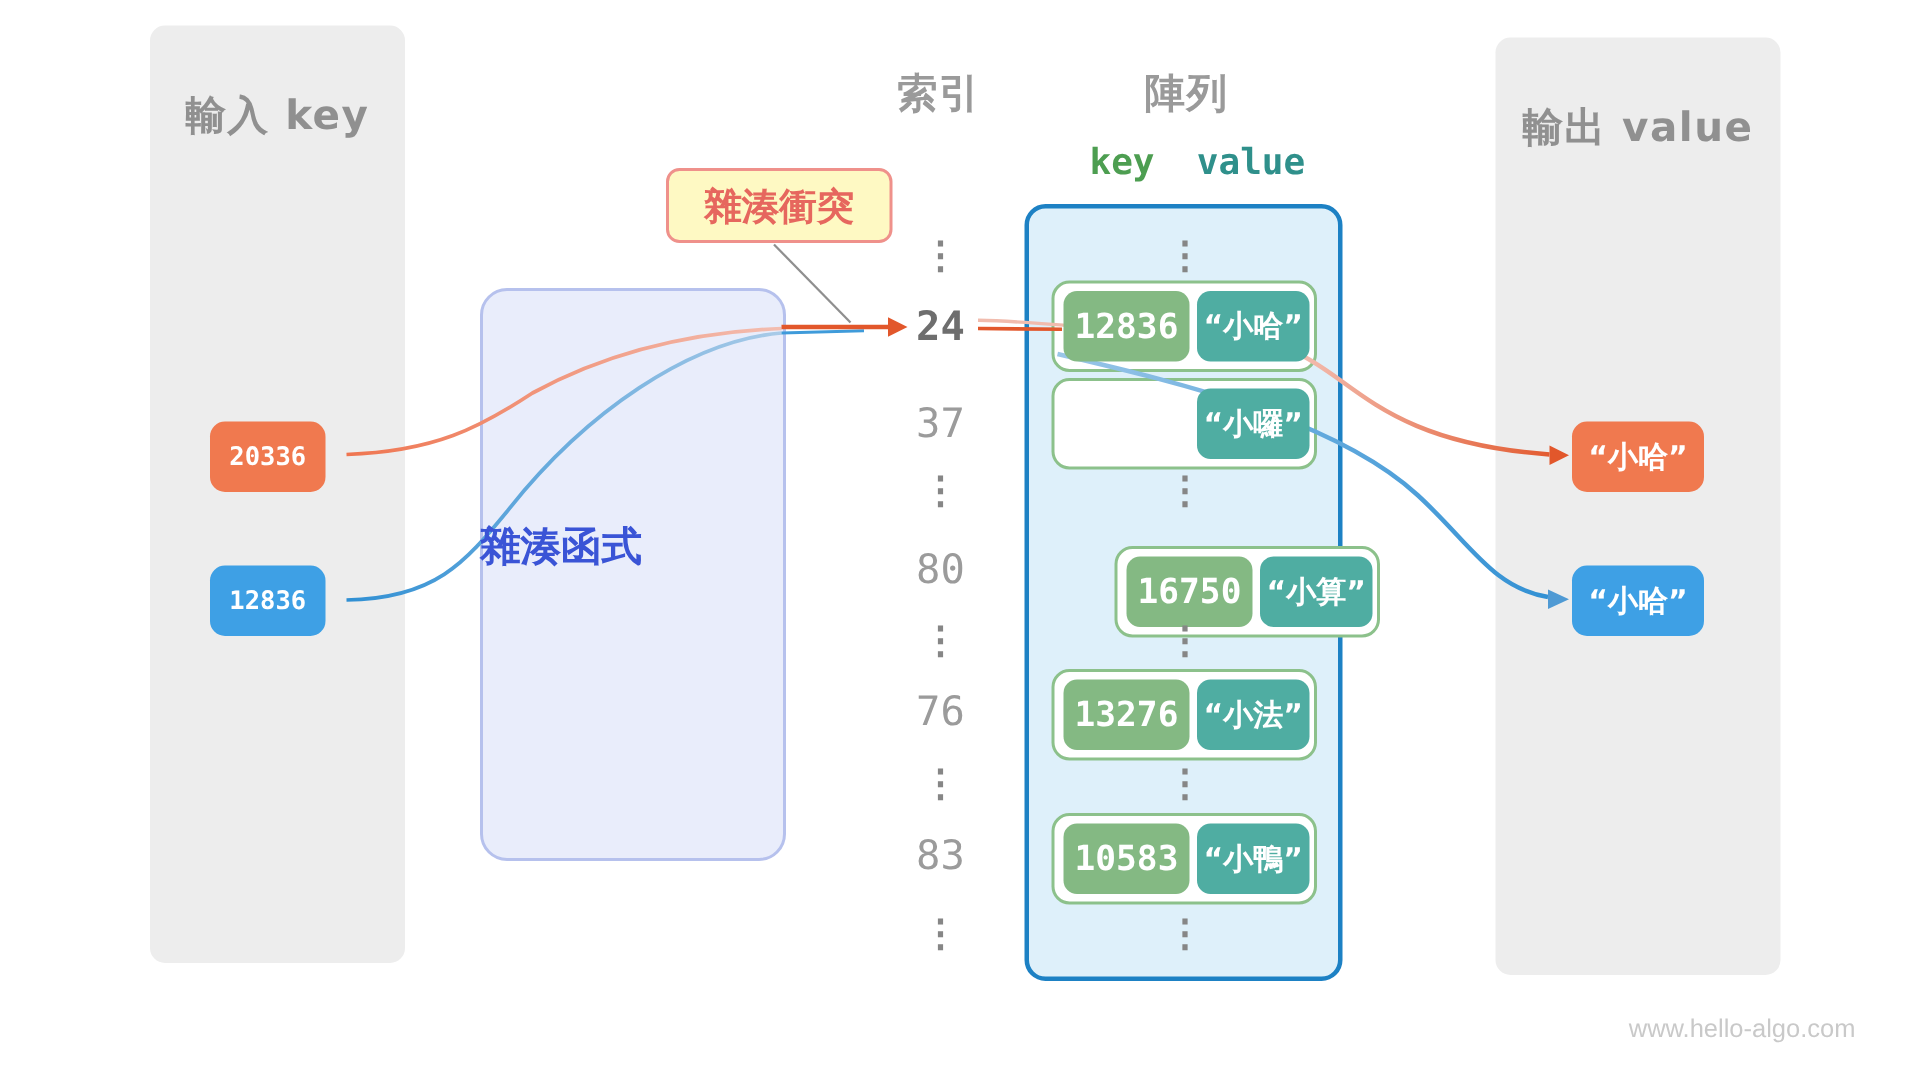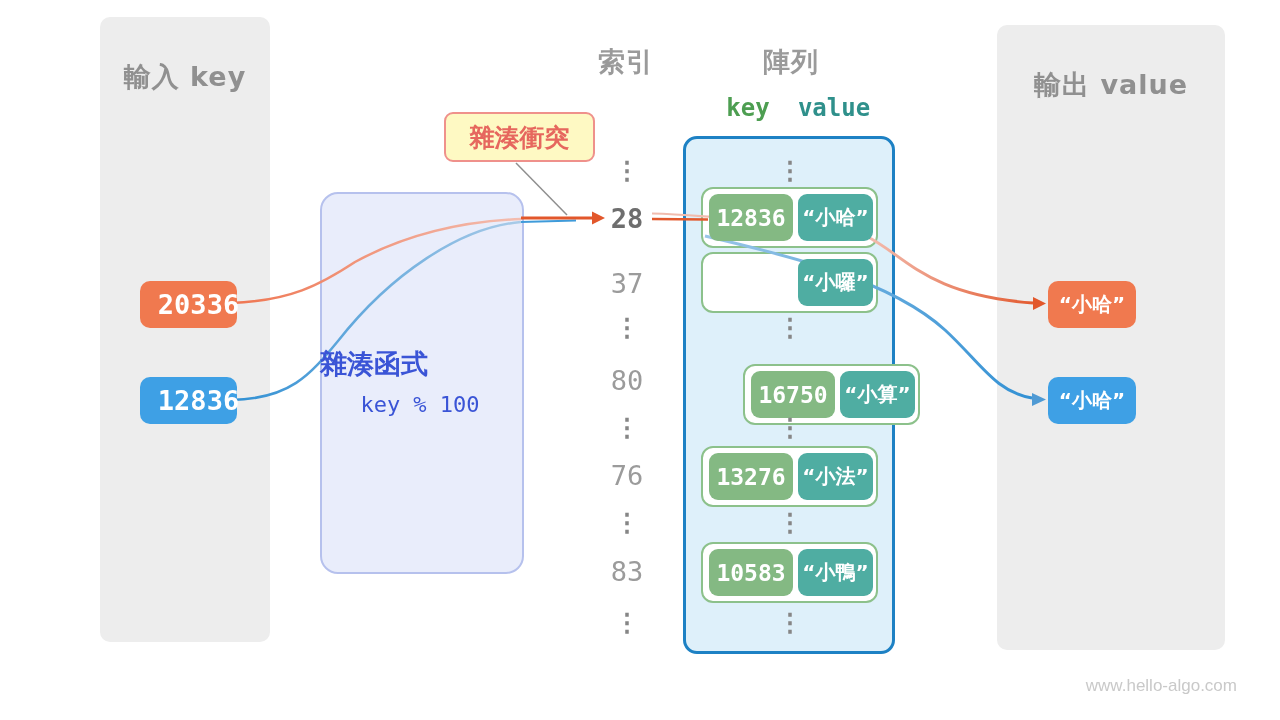--- a/index.html
+++ b/index.html
@@ -5,21 +5,21 @@
   html,body{margin:0;padding:0;background:#ffffff;}
   .stage{position:relative;width:1280px;height:720px;background:#ffffff;overflow:hidden;
          font-family:"DejaVu Sans","Liberation Sans",sans-serif;}
   .abs{position:absolute;}
   .panel{background:#ededed;border-radius:10px;}
   .panel-title{position:absolute;top:42px;left:0;width:100%;text-align:center;
     font-size:27px;font-weight:bold;color:#909090;letter-spacing:1px;z-index:4;}
   .mono{font-family:"DejaVu Sans Mono","Liberation Mono",monospace;}
   .keybox{position:absolute;width:77px;height:47px;border-radius:10px;z-index:4;
     display:flex;align-items:center;justify-content:center;color:#fff;
-    font-family:"DejaVu Sans Mono","Liberation Mono",monospace;font-size:27px;font-weight:bold;padding-left:20px;}
+    font-family:"DejaVu Sans Mono","Liberation Mono",monospace;font-size:17px;font-weight:bold;}
   .orange{background:#f0794f;}
   .blue{background:#3ea0e5;}
   .hashbox{left:320px;top:192px;width:200px;height:378px;background:#e9edfb;
     border:2px solid #b6c1ed;border-radius:18px;}
   .hash-title{position:absolute;left:320px;top:346px;width:200px;text-align:left;
     font-size:27px;font-weight:bold;color:#3a54d6;z-index:4;}
   .hash-formula{position:absolute;left:320px;top:392px;width:200px;text-align:center;
     font-size:22px;color:#3a54d6;z-index:4;}
   .collision{left:444px;top:112px;width:147px;height:46px;background:#fef9c3;
     border:2px solid #ef918b;border-radius:9px;z-index:4;
@@ -76,21 +76,21 @@
   </div>
   <div class="rowwrap" style="top:446px;">
     <div class="cell k">13276</div>
     <div class="cell v">“小法”</div>
   </div>
   <div class="rowwrap" style="top:542px;">
     <div class="cell k">10583</div>
     <div class="cell v">“小鴨”</div>
   </div>
 
-  <div class="abs panel" style="left:997px;top:25px;width:228px;height:625px;">
+  <div class="abs panel" style="left:997px;top:25px;width:190px;height:625px;">
     <div class="panel-title">輸出 value</div>
   </div>
 
   <svg class="overlay" width="1280" height="720" viewBox="0 0 1280 720">
     <defs>
       <linearGradient id="og1" gradientUnits="userSpaceOnUse" x1="230" y1="0" x2="520" y2="0">
         <stop offset="0" stop-color="#ef7550"></stop>
           <stop offset="1" stop-color="#f3bdb0"></stop>
       </linearGradient>
       <linearGradient id="bg1" gradientUnits="userSpaceOnUse" x1="230" y1="0" x2="520" y2="0">
@@ -125,31 +125,30 @@
     <polygon points="1033,297 1046,303.5 1033,310" fill="#e2572b"></polygon>
 
     <path d="M705,236 C790,256 890,280 945,330 C980,362 995,392 1032,398" fill="none" stroke="url(#bg2)" stroke-width="3"></path>
     <polygon points="1032,393 1046,399.5 1032,406" fill="#4f9ad4"></polygon>
   </svg>
 
   <div class="keybox orange" style="left:140px;top:281px;">20336</div>
   <div class="keybox blue" style="left:140px;top:377px;">12836</div>
 
   <div class="hash-title">雜湊函式</div>
-  <div class="hash-formula mono">key % 100</div>
 
   <div class="abs collision">雜湊衝突</div>
 
   <div class="col-head" style="left:626px;">索引</div>
   <div class="col-head" style="left:791px;">陣列</div>
   <div class="kv-head" style="left:748px;color:#4d9e51;">key</div>
   <div class="kv-head" style="left:834px;color:#2f908b;">value</div>
 
   <div class="idx-cell dots" style="left:627px;top:170px;">⋮</div>
-  <div class="idx-cell strong" style="left:627px;top:218px;">28</div>
+  <div class="idx-cell strong" style="left:627px;top:218px;">24</div>
   <div class="idx-cell" style="left:627px;top:283px;">37</div>
   <div class="idx-cell dots" style="left:627px;top:327px;">⋮</div>
   <div class="idx-cell" style="left:627px;top:380px;">80</div>
   <div class="idx-cell dots" style="left:627px;top:427px;">⋮</div>
   <div class="idx-cell" style="left:627px;top:475px;">76</div>
   <div class="idx-cell dots" style="left:627px;top:522px;">⋮</div>
   <div class="idx-cell" style="left:627px;top:571px;">83</div>
   <div class="idx-cell dots" style="left:627px;top:622px;">⋮</div>
 
   <div class="idx-cell dots" style="left:790px;top:170px;">⋮</div>

